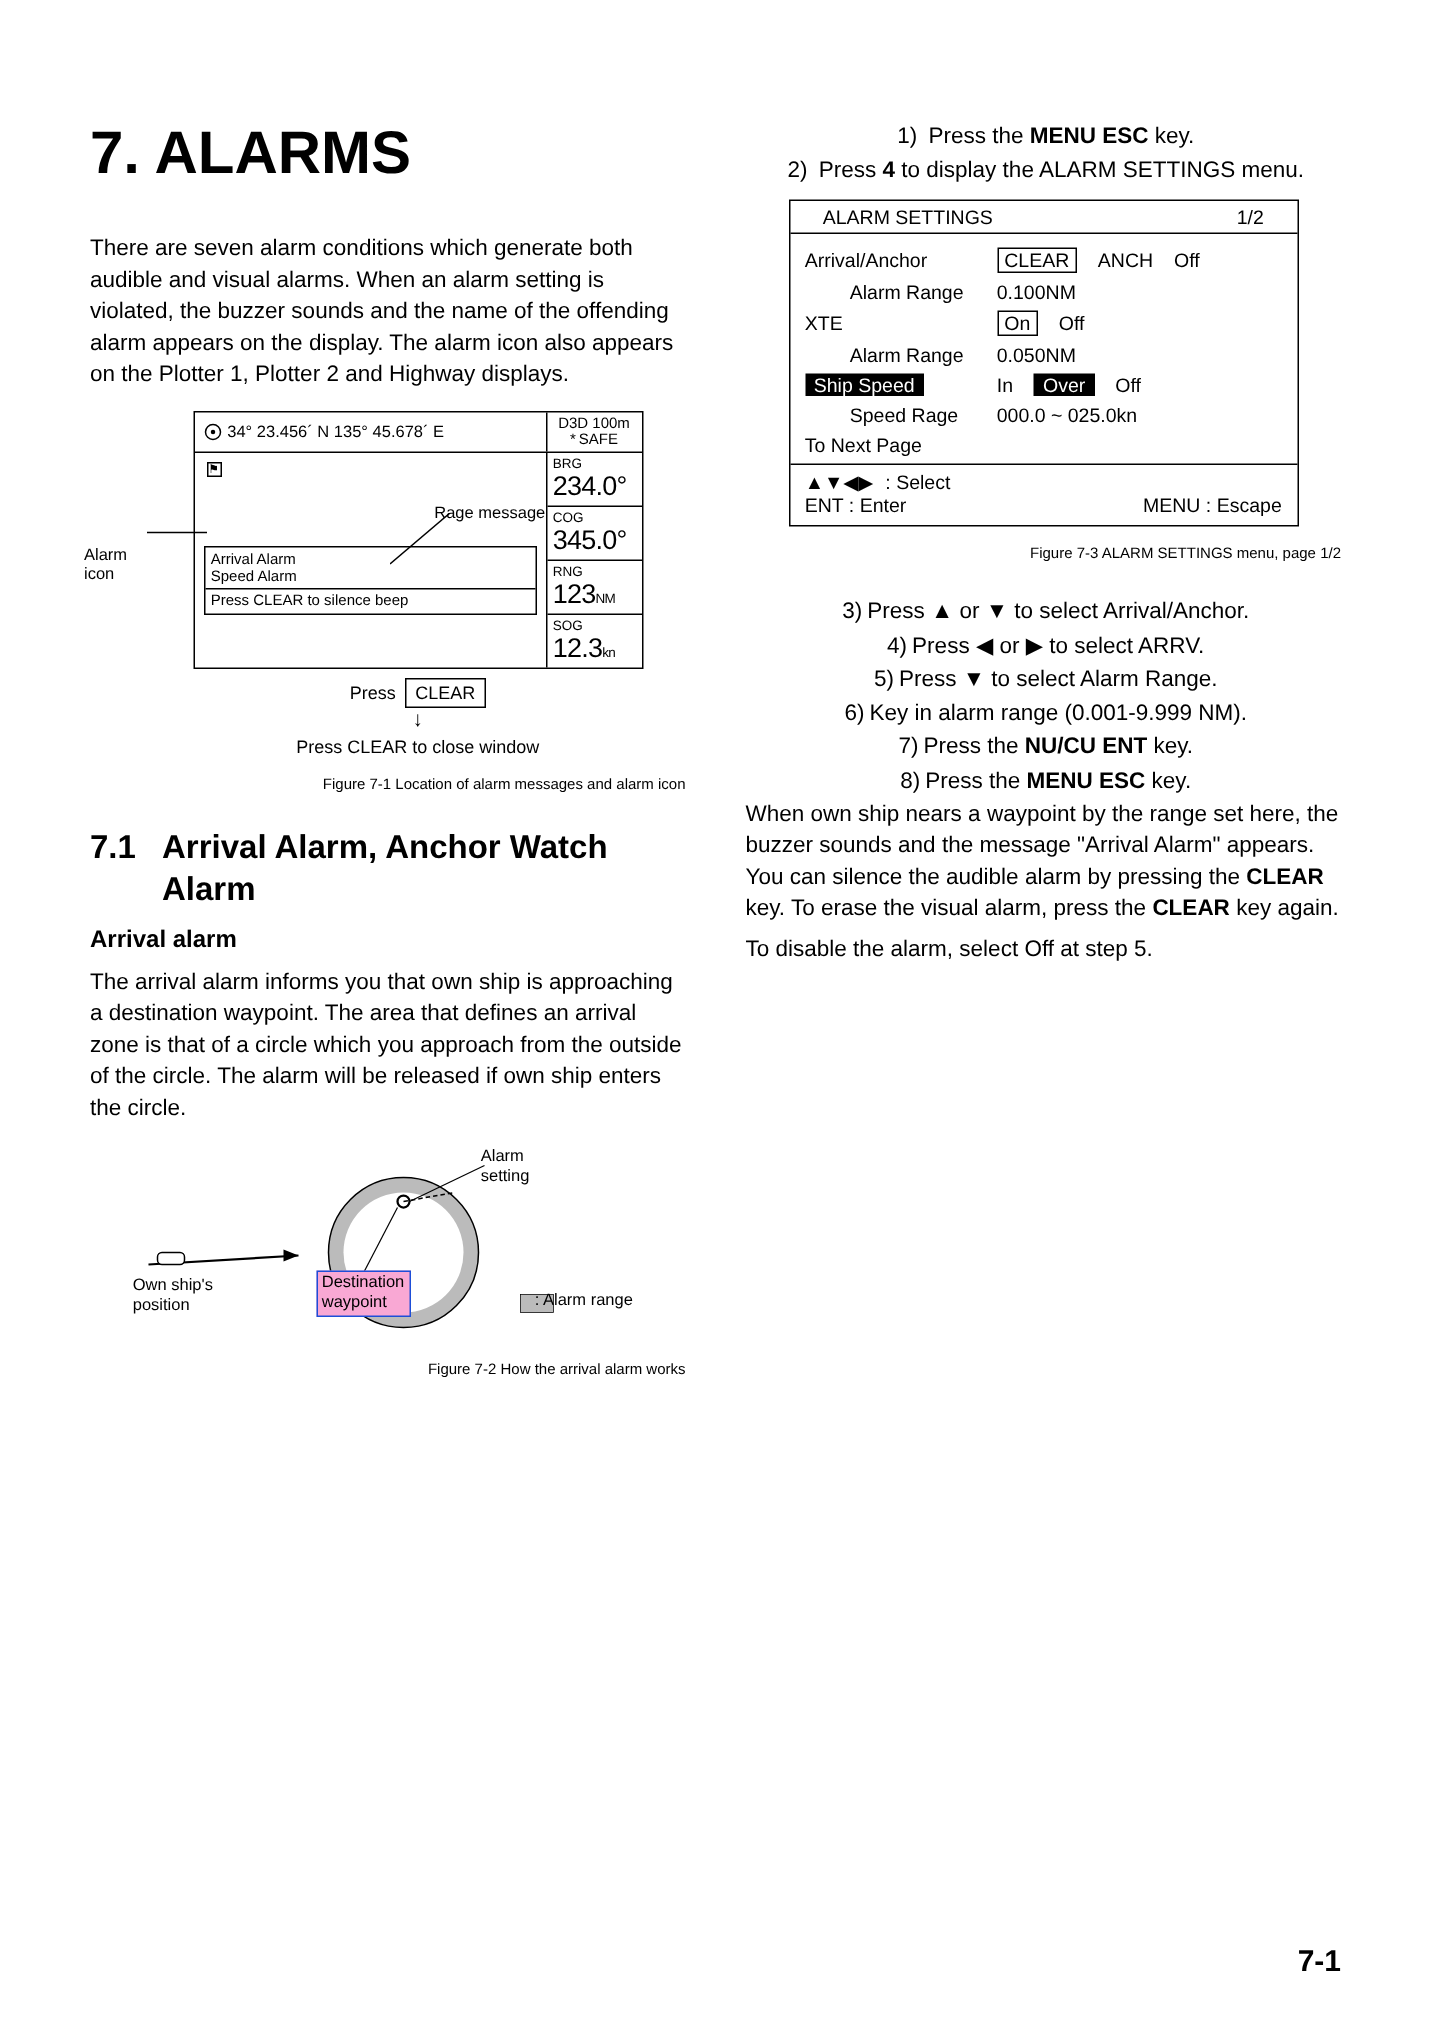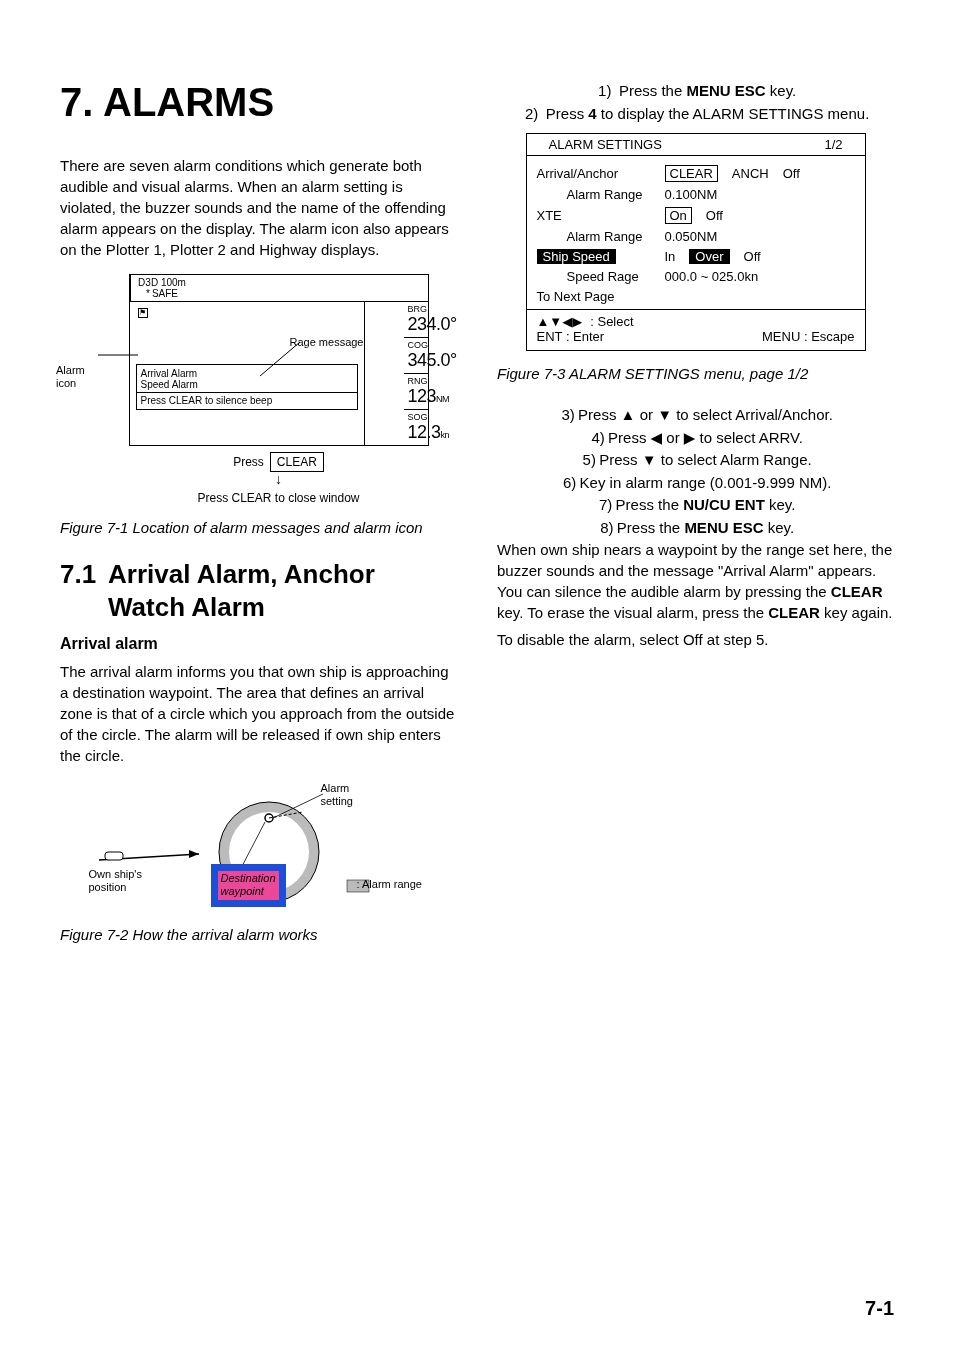--- a/index.html
+++ b/index.html
@@ -22,28 +22,27 @@
     font-size: 40px;
     font-weight: bold;
     margin-bottom: 30px;
   }
   p.body {
     font-size: 15px;
     line-height: 1.4;
     margin-bottom: 6px;
   }
   .fig-caption {
-    font-style: italic;
-    font-size: 15px;
-    text-align: left;
+    font-size: 10px;
+    text-align: right;
     margin: 12px 0 20px 0;
     line-height: 1.4;
   }
   h2.sec {
-    font-size: 26px;
+    font-size: 22px;
     font-weight: bold;
     line-height: 1.25;
     margin-top: 10px;
     margin-bottom: 12px;
     display: flex;
   }
   h2.sec .num { width: 48px; flex-shrink: 0; }
   h3.sub {
     font-size: 16px;
     font-weight: bold;
@@ -68,21 +67,21 @@
   }
   .disp-top {
     border-bottom: 1px solid #000;
     display: flex;
   }
   .disp-top-left { flex: 1; padding: 4px 6px; display: flex; align-items: center; gap: 4px; }
   .disp-top-right { border-left: 1px solid #000; width: 64px; padding: 2px 4px; text-align: center; font-size: 10px; line-height: 1.1; }
   .disp-mid { display: flex; min-height: 120px; }
   .disp-mid-left { flex: 1; padding: 36px 6px 6px 6px; position: relative; }
   .disp-mid-right { border-left: 1px solid #000; width: 64px; display: flex; flex-direction: column; }
-  .readout { border-bottom: 1px solid #000; padding: 2px 4px; margin-left: 39px; }
+  .readout { border-bottom: 1px solid #000; padding: 2px 4px; }
   .readout:last-child { border-bottom: none; }
   .readout .lbl { font-size: 9px; }
   .readout .val { font-size: 18px; letter-spacing: -0.5px; }
   .readout .val .unit { font-size: 9px; }
   .alarm-msg {
     border: 1px solid #000;
     font-size: 10px;
     padding: 3px 4px;
     margin-top: 2px;
   }
@@ -141,20 +140,27 @@
 
     <p class="body">There are seven alarm conditions which generate both audible and visual alarms. When an alarm setting is violated, the buzzer sounds and the name of the offending alarm appears on the display. The alarm icon also appears on the Plotter 1, Plotter 2 and Highway displays.</p>
 
     <div class="fig1-wrap" style="margin-top:14px; margin-left: 40px;">
       <div class="fig1-alarm-icon-label">
         <span>Alarm</span><br>
         <span>icon</span>
       </div>
       <div class="disp-box">
         <div class="disp-top">
+          <div class="disp-top-left">
+            <svg width="12" height="12">
+                <circle cx="6" cy="6" r="5" fill="none" stroke="#000" stroke-width="1"></circle>
+                <circle cx="6" cy="6" r="1.5" fill="#000"></circle>
+              </svg>
+            <span>34° 23.456´ N  135° 45.678´ E</span>
+          </div>
           <div class="disp-top-right">
             <div>D3D 100m</div>
             <div style="display:flex; gap:2px; justify-content:center;">
               <span>*</span>
               <span>SAFE</span>
             </div>
           </div>
         </div>
         <div class="disp-mid">
           <div class="disp-mid-left">
@@ -226,21 +232,21 @@
 
         <circle cx="180" cy="36" r="4" fill="#fff" stroke="#000" stroke-width="1.5"></circle>
 
         <line x1="180" y1="36" x2="214" y2="30" stroke="#000" stroke-width="1" stroke-dasharray="3,2"></line>
 
         <line x1="184" y1="36" x2="234" y2="12" stroke="#000" stroke-width="0.8"></line>
         <line x1="176" y1="40" x2="150" y2="90" stroke="#000" stroke-width="0.8"></line>
       </svg>
       <div class="fig2-label" style="top:0px; left:232px;">Alarm<br>setting</div>
       <div class="fig2-label" style="top:86px; left:0px;">Own ship's<br>position</div>
-      <div class="fig2-label" style="top:82px; left:122px; background:#ec4899; border:7px solid #1d4ed8; padding:1px 3px;font-style:italic;">Destination<br>waypoint</div>
+      <div class="fig2-label" style="top:82px; left:122px; background:#f9a8d4; border:1px solid #1d4ed8; padding:1px 3px;">Destination<br>waypoint</div>
       <div class="fig2-label" style="top:96px; left:268px;">: Alarm range</div>
     </div>
     <div class="fig-caption">Figure 7-2 How the arrival alarm works</div>
   </div>
 
   <div class="col col-right">
     <div class="step">
       <span class="n">1)</span>
       <span>Press the </span><b>MENU ESC</b><span> key.</span>
     </div>

